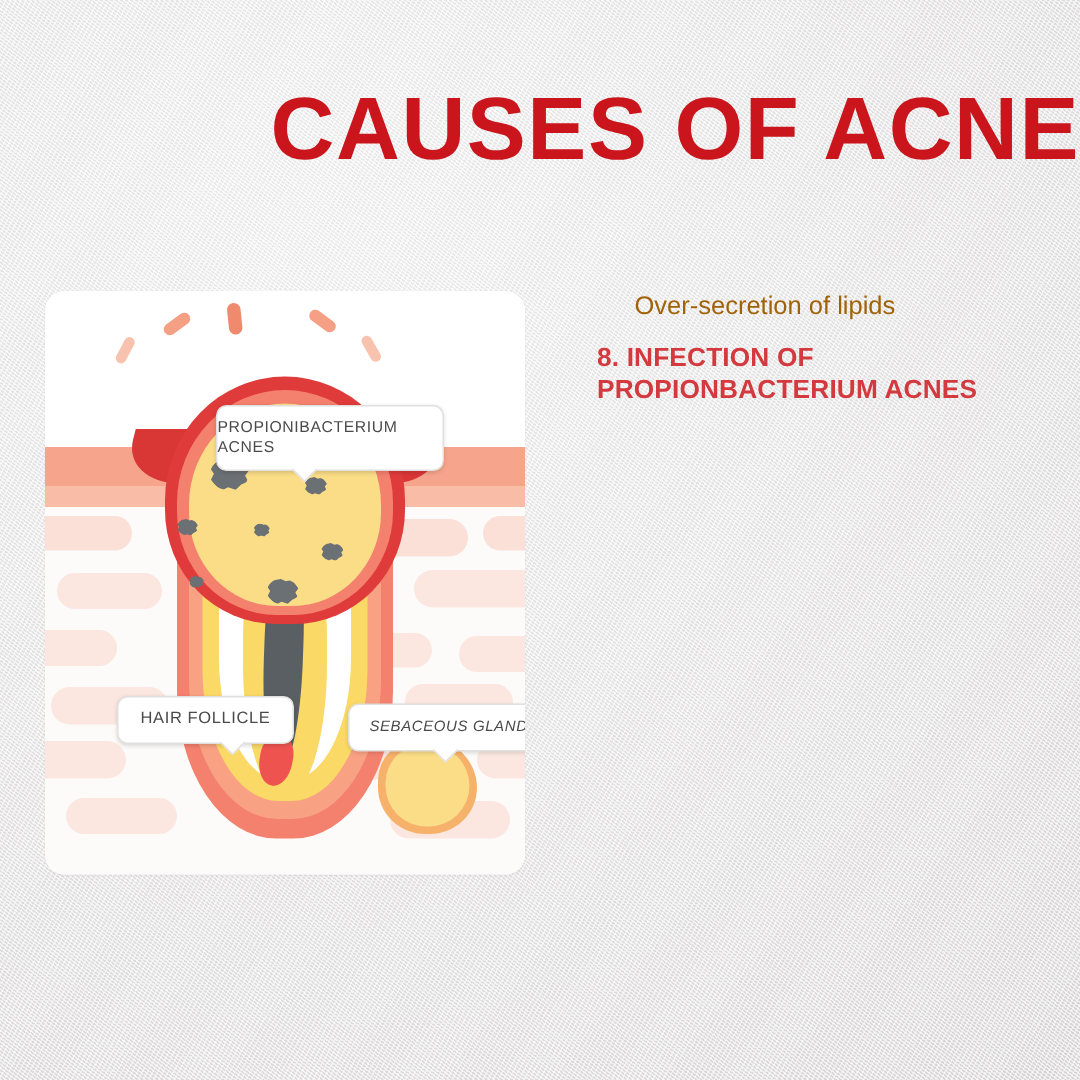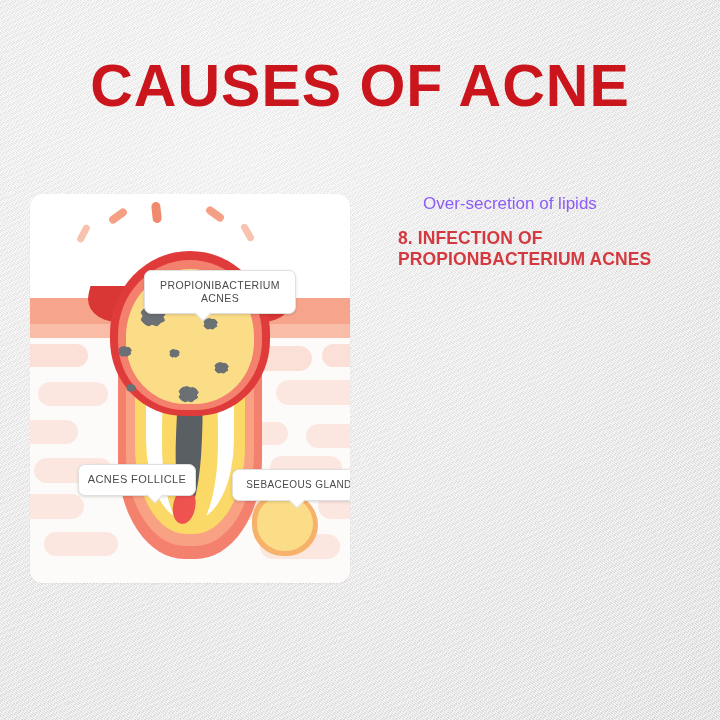--- a/index.html
+++ b/index.html
@@ -16,21 +16,21 @@
       repeating-linear-gradient(37deg, rgba(255,255,255,.55) 0 1px, rgba(0,0,0,.02) 1px 2px),
       repeating-linear-gradient(119deg, rgba(255,255,255,.45) 0 1px, rgba(0,0,0,.018) 1px 3px),
       radial-gradient(circle at 30% 22%, #f5f4f4 0%, #e8e6e6 60%, #dedcdc 100%);
     opacity:1;
   }
   #page{position:absolute;inset:0;}
 
   
   #title{
     position:absolute;left:0;right:0;top:52px;
-    text-align:center;
+    text-align:right;
     font-size:59px;
     font-weight:bold;
     letter-spacing:1px;
     color:#c9151b;
     font-family:"Liberation Sans", sans-serif;
   }
 
   
   #card{
     position:absolute;left:30px;top:194px;width:320px;height:389px;
@@ -95,49 +95,49 @@
   .ray{position:absolute;border-radius:6px;}
 
   
   .germ{position:absolute;background:#6b7075;}
 
   
   .callout{
     position:absolute;background:#ffffff;border-radius:7px;
     border:1px solid #e2e0de;
     box-shadow:0 1px 3px rgba(0,0,0,.14);
-    color:#4a4a4a;text-align:center;
+    color:#4a4a4a;text-align:left;
     font-family:"Liberation Sans", sans-serif;
     display:flex;align-items:center;justify-content:center;
     line-height:1.22;
   }
   .callout .tail{
     position:absolute;width:11px;height:11px;background:#ffffff;
     border-right:1px solid #e2e0de;border-bottom:1px solid #e2e0de;
     transform:rotate(45deg);bottom:-6px;
   }
   #co-pa{left:114px;top:76px;width:150px;height:42px;font-size:10.5px;letter-spacing:.4px;}
   #co-pa .tail{left:52px;}
   #co-hf{left:48px;top:270px;width:116px;height:30px;font-size:11px;letter-spacing:.4px;}
   #co-hf .tail{left:70px;}
-  #co-sg{left:202px;top:275px;width:132px;height:30px;font-size:10px;letter-spacing:.4px;}
+  #co-sg{left:202px;top:275px;width:132px;height:30px;font-size:10px;letter-spacing:.4px;font-style:italic;}
   #co-sg .tail{left:58px;}
 
   
   #list{position:absolute;left:398px;top:190px;width:308px;}
   .item{margin-bottom:14px;}
   .item h3{
     margin:0;
     font-size:17.5px;font-weight:bold;color:#d4393f;
     letter-spacing:.1px;line-height:1.18;
     font-family:"Liberation Sans", sans-serif;
   }
   .item p{
     margin:3px 0 0 25px;
-    font-size:17px;color:#8b5cf6;line-height:1.26;
+    font-size:17px;color:#a16207;line-height:1.26;
     font-family:"Liberation Sans", sans-serif;
   }
 </style>
 </head>
 <body>
 
 <div id="texture"></div>
 
 <div id="page">
 
@@ -199,21 +199,21 @@
         <div class="ray" style="left: 122px; top: 8px; width: 9px; height: 21px; background: rgb(240, 138, 110); transform: rotate(-6deg);"></div>
         <div class="ray" style="left: 175px; top: 16px; width: 20px; height: 8px; background: rgb(245, 159, 133); transform: rotate(36deg);"></div>
         <div class="ray" style="left: 208px; top: 35px; width: 19px; height: 7px; background: rgb(248, 195, 174); transform: rotate(60deg);"></div>
       </div>
 
     <div class="callout" id="co-pa">
       <span>PROPIONIBACTERIUM ACNES</span>
       <span class="tail"></span>
     </div>
     <div class="callout" id="co-hf">
-      <span>ACNES FOLLICLE</span>
+      <span>HAIR FOLLICLE</span>
       <span class="tail"></span>
     </div>
     <div class="callout" id="co-sg">
       <span>SEBACEOUS GLAND</span>
       <span class="tail"></span>
     </div>
   </div>
 
   <div id="list">
     <div class="item">

